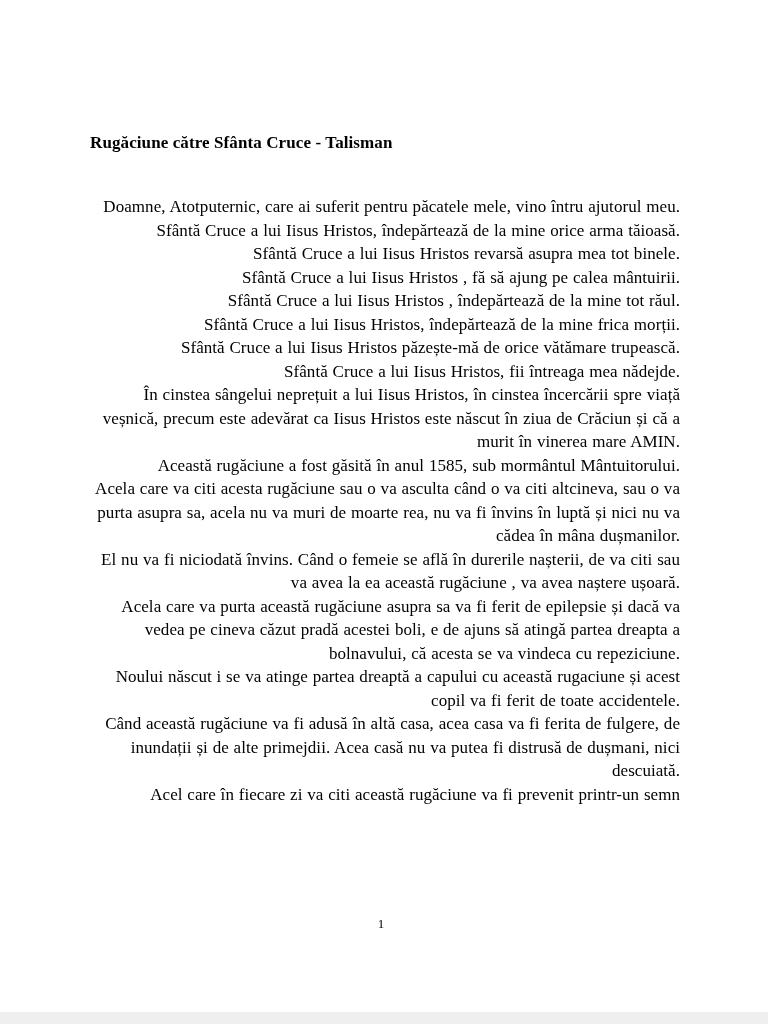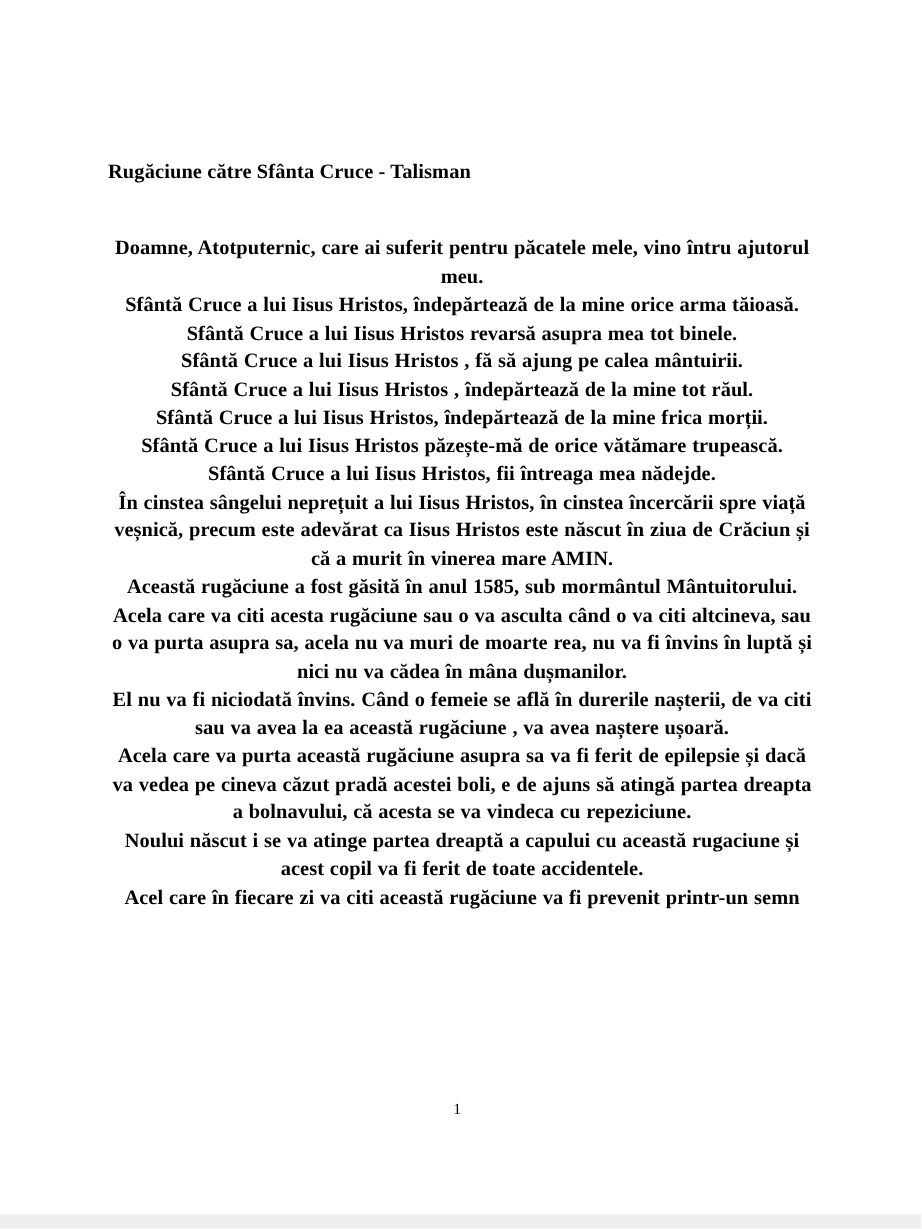--- a/index.html
+++ b/index.html
@@ -26,24 +26,24 @@
     }
     .doc-title {
       font-size: 17px;
       font-weight: bold;
       line-height: 23px;
       margin: 0 0 41px 0;
       letter-spacing: 0.1px;
     }
     .para {
       font-size: 17px;
-      font-weight: bold;
+      font-weight: normal;
       line-height: 23.5px;
       margin: 0;
-      text-align: center;
+      text-align: right;
       letter-spacing: 0.05px;
       word-spacing: 0.5px;
     }
     .page-number {
       position: absolute;
       left: 0;
       right: 6px;
       bottom: 92px;
       text-align: center;
       font-size: 13px;
@@ -72,17 +72,18 @@
     <p class="para">Sfântă Cruce a lui Iisus Hristos , îndepărtează de la mine tot răul.</p>
     <p class="para">Sfântă Cruce a lui Iisus Hristos, îndepărtează de la mine frica morții.</p>
     <p class="para">Sfântă Cruce a lui Iisus Hristos păzește-mă de orice vătămare trupească.</p>
     <p class="para">Sfântă Cruce a lui Iisus Hristos, fii întreaga mea nădejde.</p>
     <p class="para">În cinstea sângelui neprețuit a lui Iisus Hristos, în cinstea încercării spre viață veșnică, precum este adevărat ca Iisus Hristos este născut în ziua de Crăciun și că a murit în vinerea mare AMIN.</p>
     <p class="para">Această rugăciune a fost găsită în anul 1585, sub mormântul Mântuitorului.</p>
     <p class="para">Acela care va citi acesta rugăciune sau o va asculta când o va citi altcineva, sau o va purta asupra sa, acela nu va muri de moarte rea, nu va fi învins în luptă și nici nu va cădea în mâna dușmanilor.</p>
     <p class="para">El nu va fi niciodată învins. Când o femeie se află în durerile nașterii, de va citi sau va avea la ea această rugăciune , va avea naștere ușoară.</p>
     <p class="para">Acela care va purta această rugăciune asupra sa va fi ferit de epilepsie și dacă va vedea pe cineva căzut pradă acestei boli, e de ajuns să atingă partea dreapta a bolnavului, că acesta se va vindeca cu repeziciune.</p>
     <p class="para">Noului născut i se va atinge partea dreaptă a capului cu această rugaciune și acest copil va fi ferit de toate accidentele.</p>
+    <p class="para">Când această rugăciune va fi adusă în altă casa, acea casa va fi ferita de fulgere, de inundații și de alte primejdii. Acea casă nu va putea fi distrusă de dușmani, nici descuiată.</p>
     <p class="para">Acel care în fiecare zi va citi această rugăciune va fi prevenit printr-un semn</p>
   </div>
   <div class="page-number">1</div>
   <div class="bottom-strip"></div>
 </div>
 
 </body></html>

